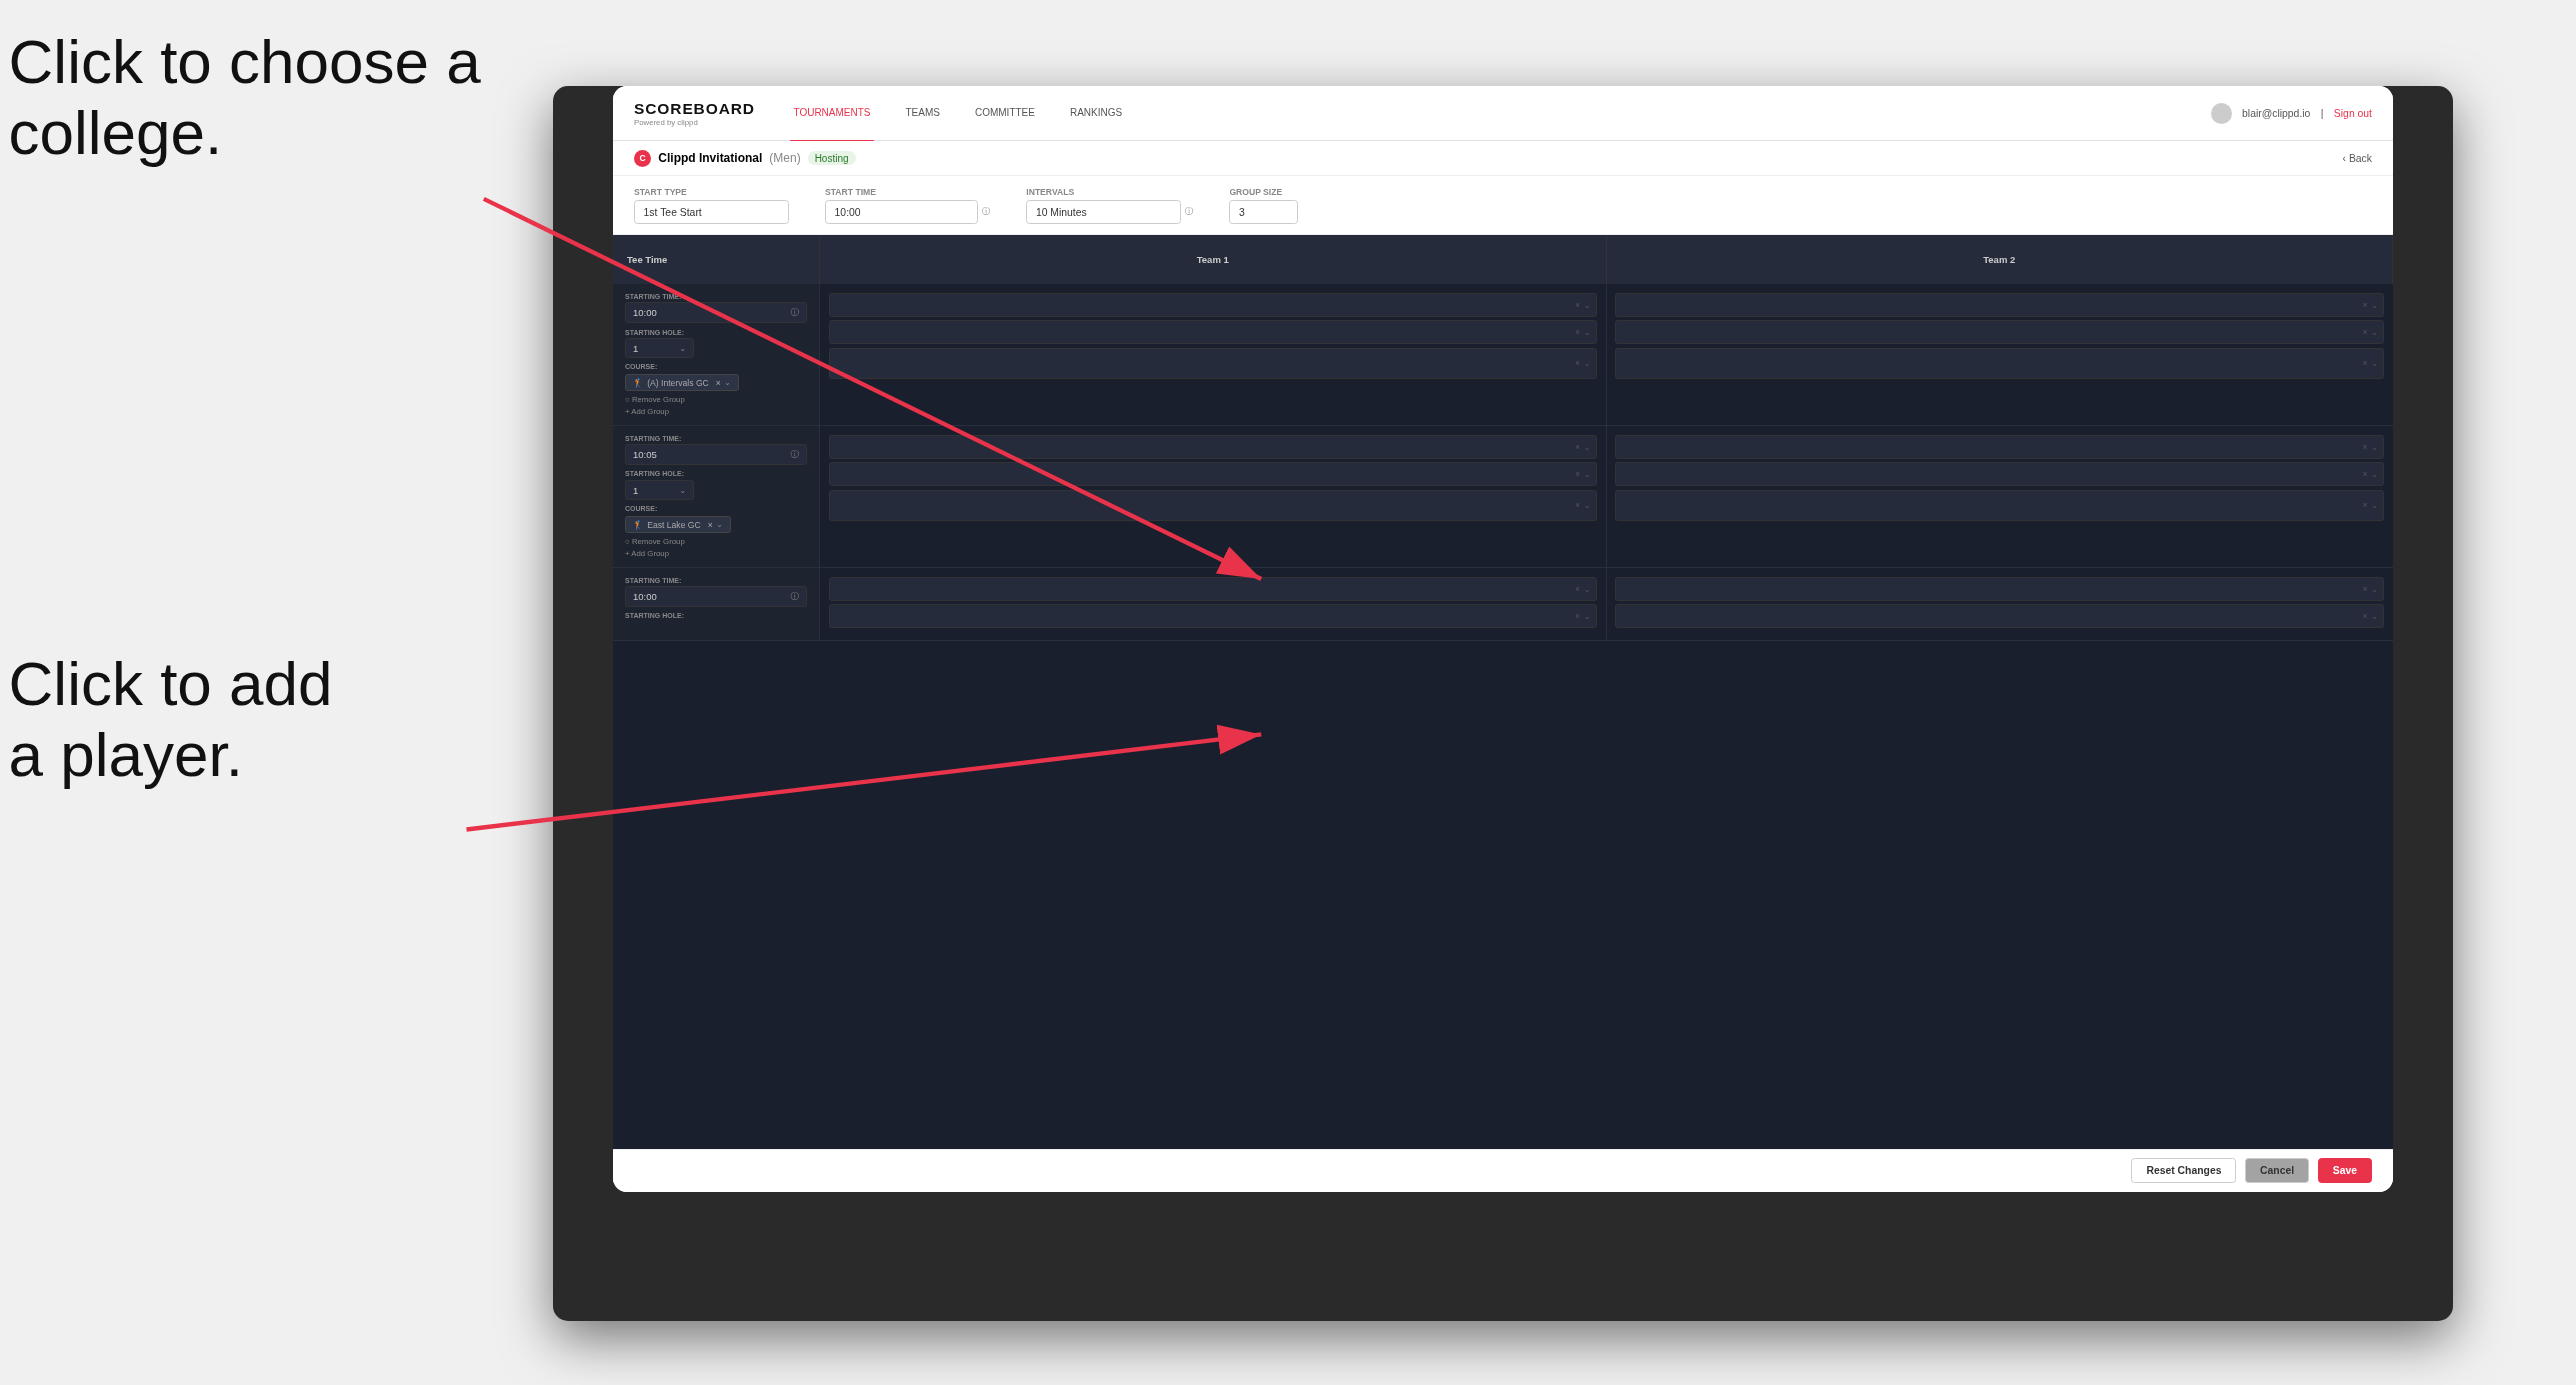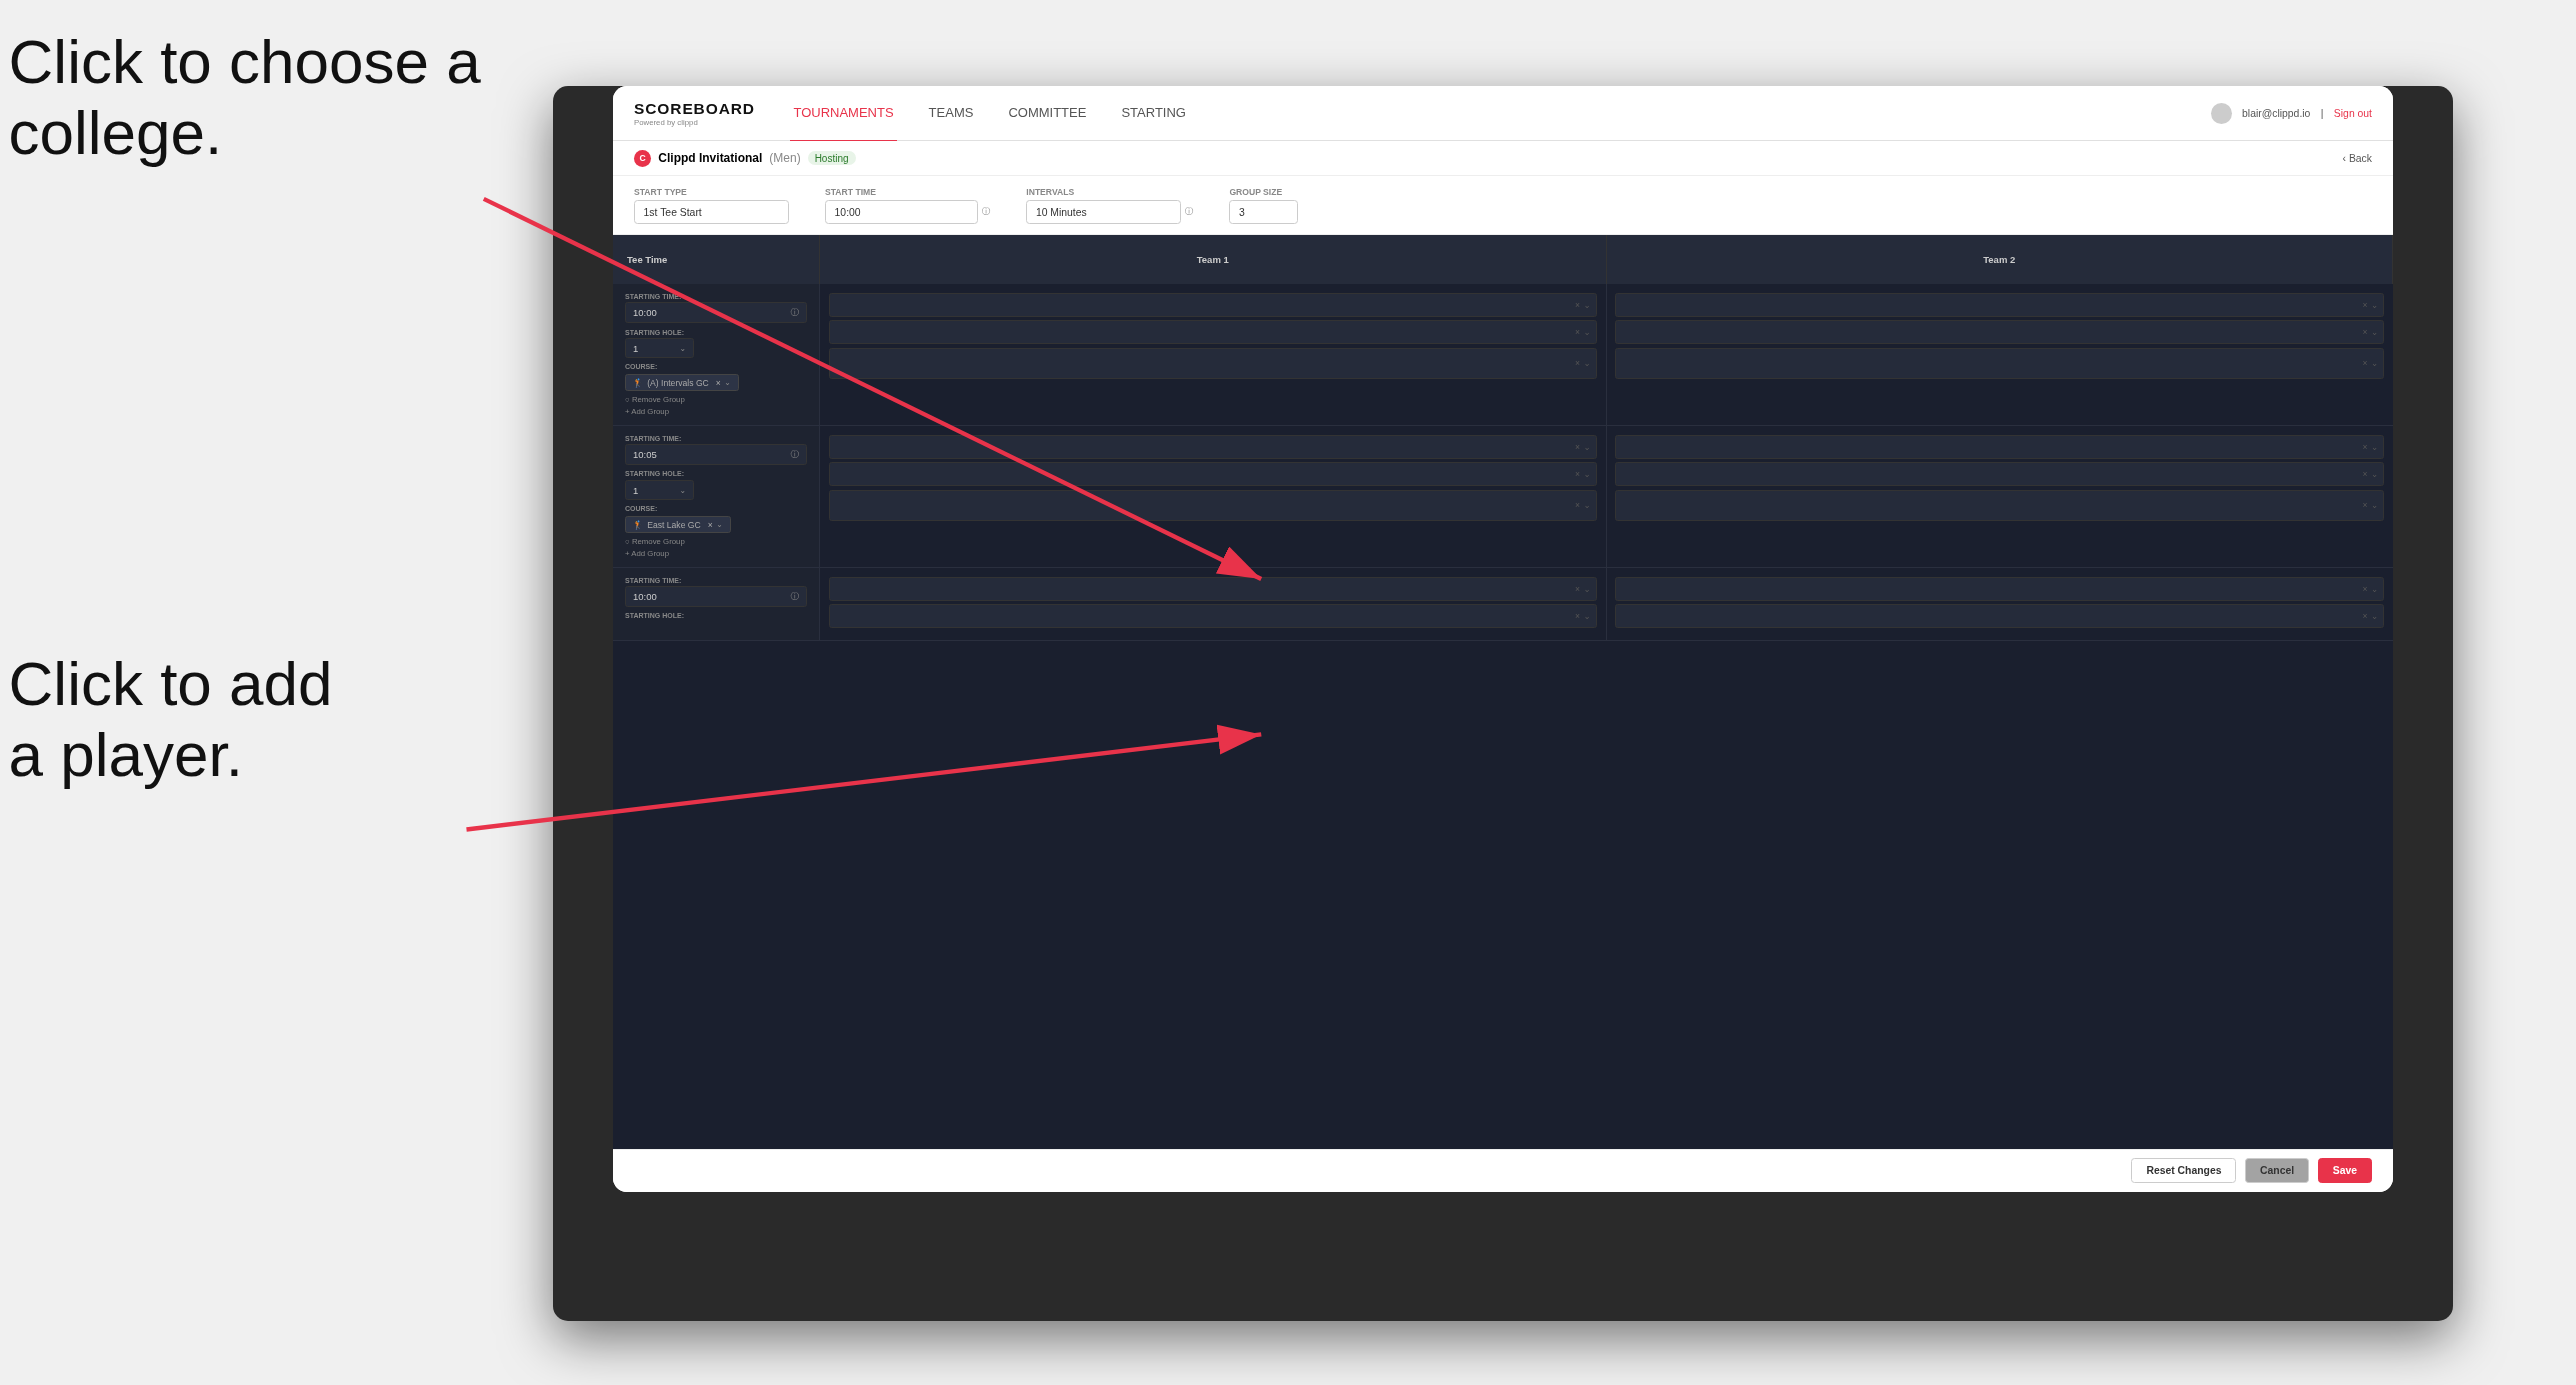--- a/index.html
+++ b/index.html
@@ -92,21 +92,21 @@
     .logo-sub {
       font-size: 7.8px;
       color: #888;
     }
     .nav-tabs {
       display: flex;
       gap: 28px;
       flex: 1;
     }
     .nav-tab {
-      font-size: 13px;
+      font-size: 10px;
       font-weight: 500;
       color: #555;
       padding: 0 3.5px;
       height: 55px;
       display: flex;
       align-items: center;
       border-bottom: 1.7px solid transparent;
       cursor: pointer;
     }
     .nav-tab.active {
@@ -382,21 +382,21 @@
 
     <div class="navbar">
       <div class="logo-area">
         <span class="logo-scoreboard">SCOREBOARD</span>
         <span class="logo-sub">Powered by clippd</span>
       </div>
       <div class="nav-tabs">
         <div class="nav-tab active">TOURNAMENTS</div>
         <div class="nav-tab">TEAMS</div>
         <div class="nav-tab">COMMITTEE</div>
-        <div class="nav-tab">STARTING</div>
+        <div class="nav-tab">RANKINGS</div>
       </div>
       <div class="nav-right">
         <div class="nav-avatar"></div>
         <span>blair@clippd.io</span>
         <span>|</span>
         <span style="cursor:pointer;color:#e8334a;">Sign out</span>
       </div>
     </div>
 
     <div class="sub-header">

